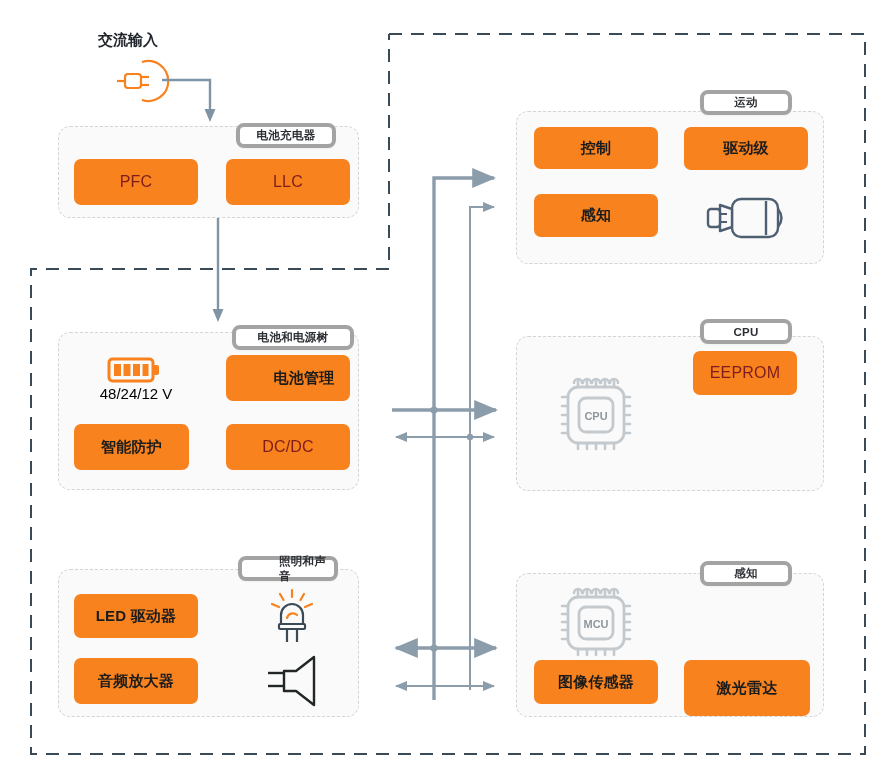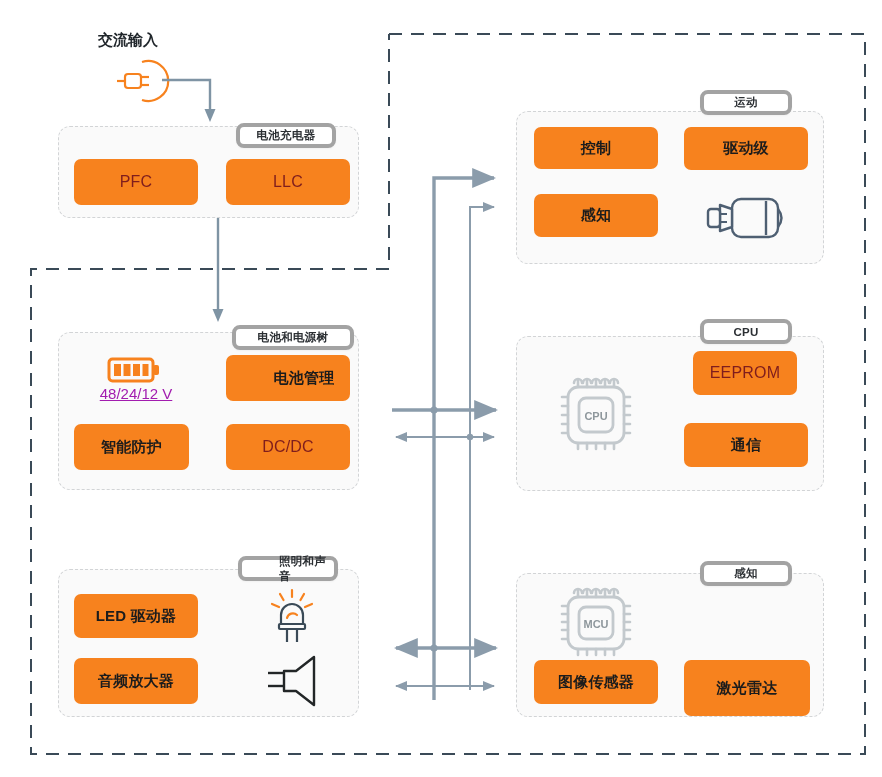--- a/index.html
+++ b/index.html
@@ -16,21 +16,21 @@
         display:flex;align-items:center;justify-content:center;
         font-size:11.5px;color:#2b2f33;font-weight:700;letter-spacing:.3px;
         box-shadow:0 1px 2px rgba(0,0,0,.04);}
 
   
   .blk{background:#F7821E;border-radius:7px;display:flex;align-items:center;
        justify-content:center;color:#1c1c1c;font-size:15px;font-weight:700;
        letter-spacing:.2px;}
   .blk.lat{font-family:"Liberation Sans",sans-serif;font-weight:500;color:#7f1d1d;font-size:16px;}
 
-  .cap{font-size:15px;color:#a21caf;font-weight:500;text-align:center;text-decoration:underline;}
+  .cap{font-size:15px;color:#000000;font-weight:500;text-align:center;}
   .title{font-size:15px;font-weight:700;color:#20262b;}
 
   svg{display:block;overflow:visible;}
 </style>
 </head>
 <body>
 
 <div id="stage">
 
   <svg class="abs" style="left:0;top:0;width:882px;height:777px;">
@@ -120,21 +120,20 @@
     <path d="M 32,16 L 20,12 L 20,38 L 32,34 Z" fill="#fafafa" stroke="#4e5f72" stroke-width="2.4" stroke-linejoin="round"></path>
     <rect x="8" y="16" width="12" height="18" rx="3" fill="#fafafa" stroke="#4e5f72" stroke-width="2.4"></rect>
     <line x1="20" y1="21" x2="27" y2="21" stroke="#4e5f72" stroke-width="2"></line>
     <line x1="20" y1="29" x2="27" y2="29" stroke="#4e5f72" stroke-width="2"></line>
   </svg>
 
   <div class="abs panel" style="left:516px;top:336px;width:308px;height:155px;"></div>
   <div class="abs chip" style="left:700px;top:319px;width:92px;height:25px;">CPU</div>
 
   <div class="abs blk lat" style="left:677px;top:351px;width:104px;height:44px;margin-left:16px;">EEPROM</div>
-  <div class="abs blk" style="left:684px;top:423px;width:124px;height:44px;">通信</div>
 
   <svg class="abs" style="left:554px;top:375px;width:86px;height:80px;">
     <g stroke="#c3c9cd" stroke-width="2.6" fill="none" stroke-linecap="round">
       <path d="M 24,12 v-6 M 33,12 v-6 M 42,12 v-6 M 51,12 v-6 M 60,12 v-6"></path>
       <path d="M 24,68 v6 M 33,68 v6 M 42,68 v6 M 51,68 v6 M 60,68 v6"></path>
       <path d="M 14,22 h-6 M 14,31 h-6 M 14,40 h-6 M 14,49 h-6 M 14,58 h-6"></path>
       <path d="M 70,22 h6 M 70,31 h6 M 70,40 h6 M 70,49 h6 M 70,58 h6"></path>
       <path d="M 20,8 a4,4 0 0 1 8,0 M 29,8 a4,4 0 0 1 8,0 M 38,8 a4,4 0 0 1 8,0 M 47,8 a4,4 0 0 1 8,0 M 56,8 a4,4 0 0 1 8,0"></path>
     </g>
     <rect x="14" y="12" width="56" height="56" rx="10" fill="none" stroke="#c3c9cd" stroke-width="2.8"></rect>

